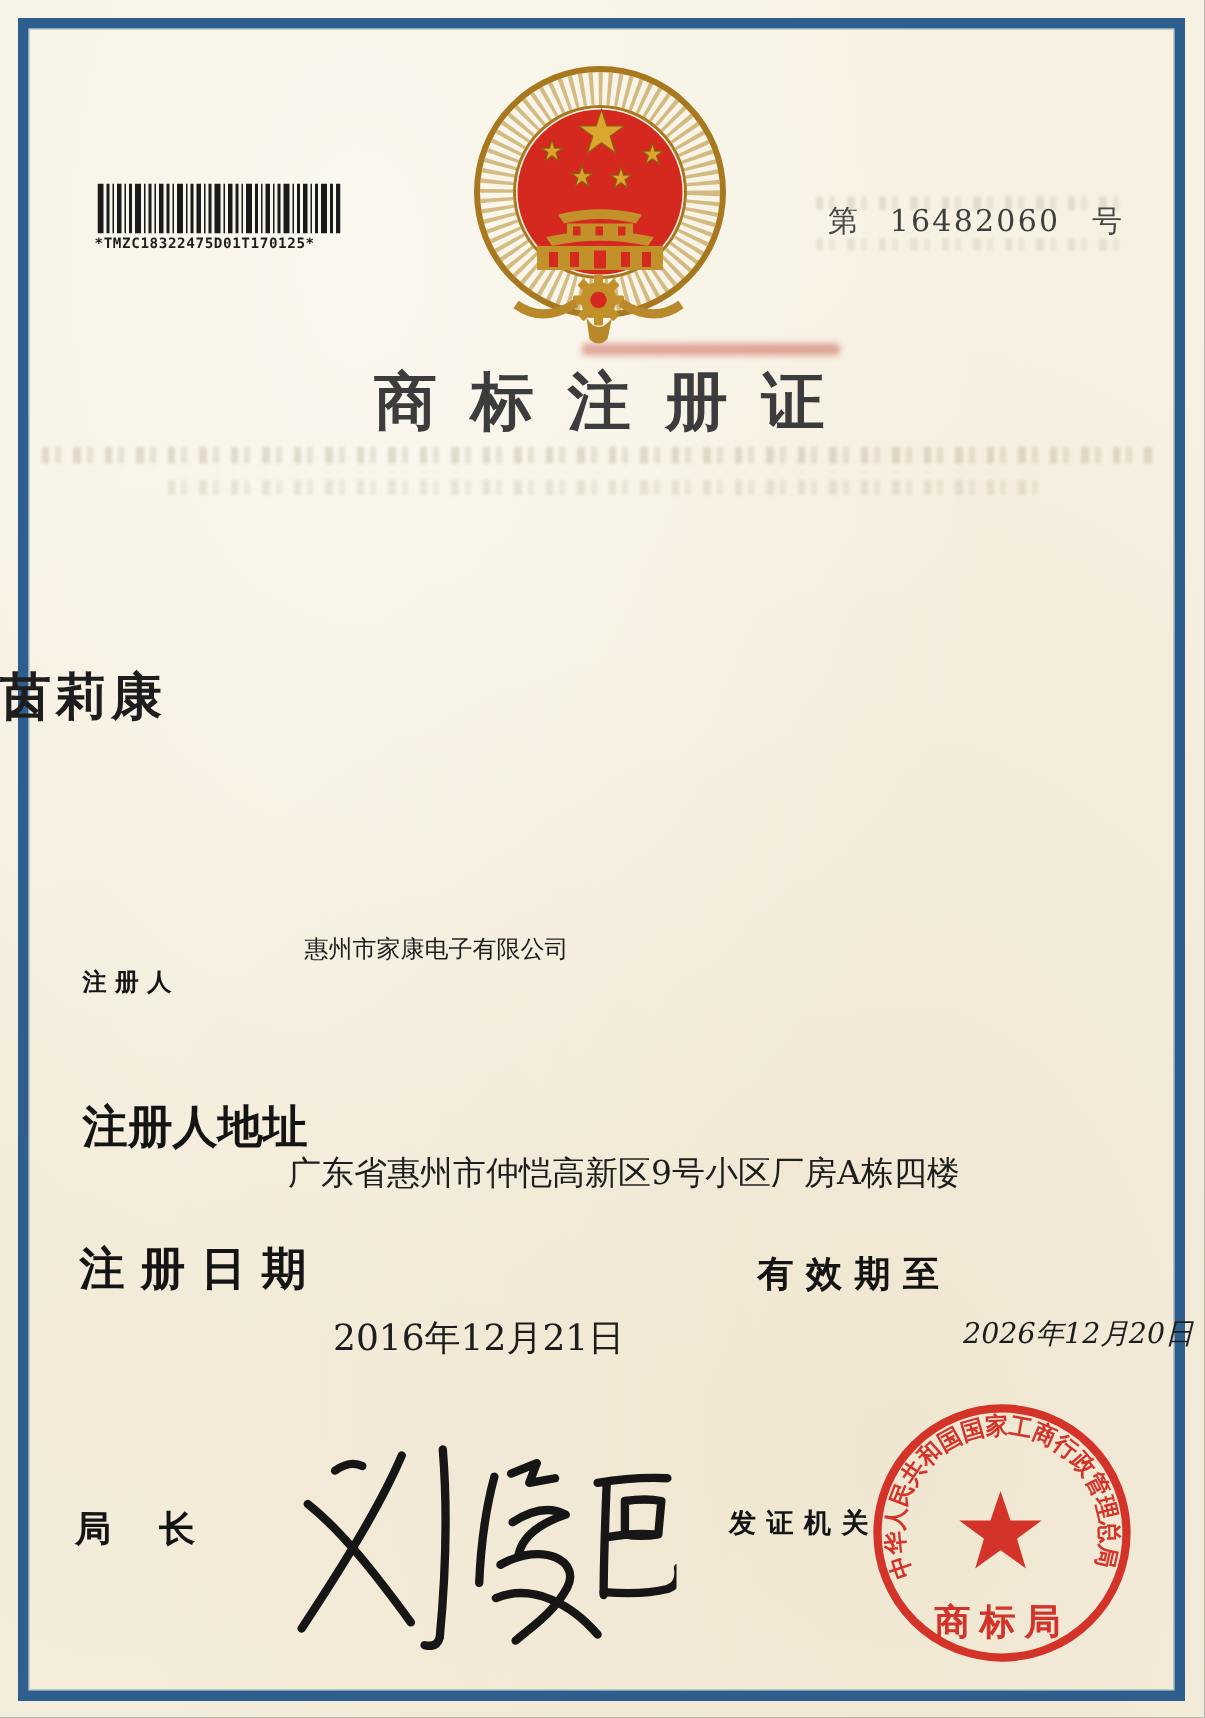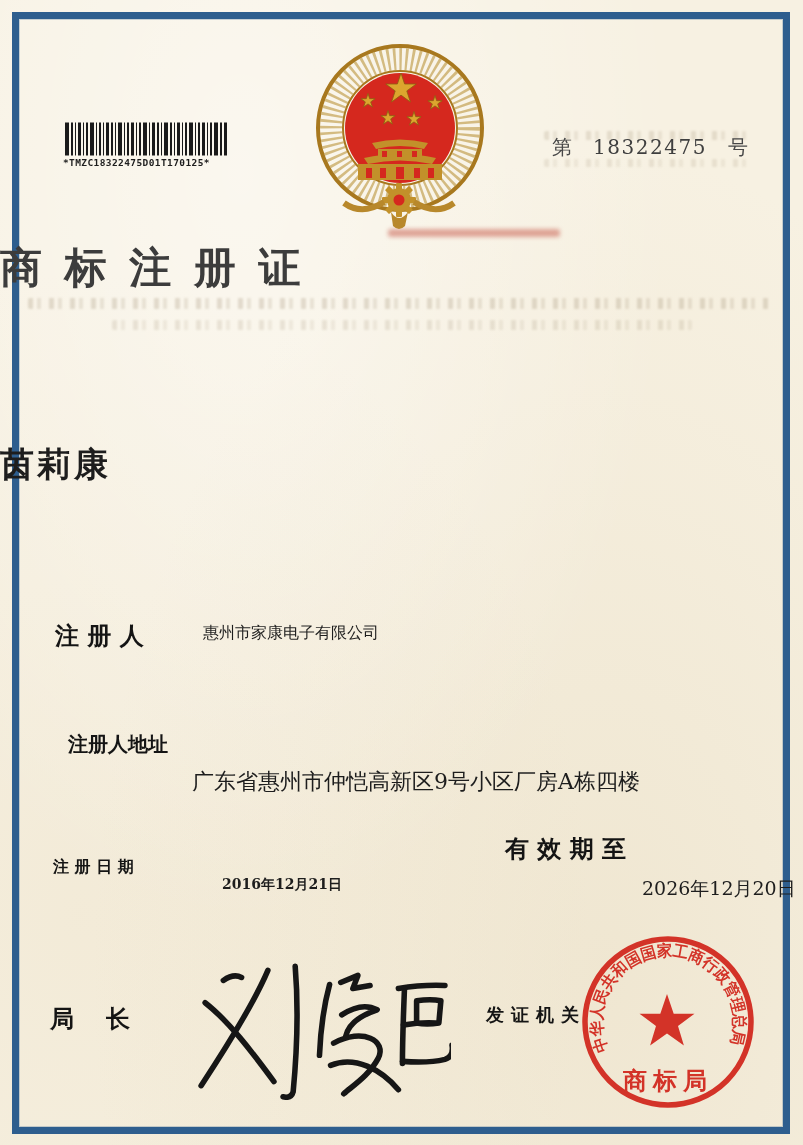--- a/index.html
+++ b/index.html
@@ -38,39 +38,39 @@
   .ghost-row{
     position:absolute;
     background:repeating-linear-gradient(90deg,
       rgba(122,100,66,.55) 0 5px, transparent 5px 9px,
       rgba(122,100,66,.40) 9px 13px, transparent 13px 21px);
     filter:blur(1.1px);border-radius:2px;
   }
   .ghost-red{position:absolute;background:rgba(186,44,30,.40);filter:blur(2px);border-radius:3px;}
   
   .title{
-    position:absolute;left:0;top:240px;width:100%;
+    position:absolute;left:0;top:240px;width:100%;text-align:center;
     font-size:42px;font-weight:600;letter-spacing:4px;color:#3c3c3c;white-space:nowrap;
   }
   
   .trademark{
     position:absolute;left:0;top:442px;width:100%;text-align:left;
     font-size:34px;font-weight:700;letter-spacing:3px;color:#1d1d1d;
   }
   
   .lbl{position:absolute;font-weight:700;color:#141414;white-space:nowrap;}
   .val{position:absolute;color:#1d1d1d;white-space:nowrap;}
-  .lbl-registrant{left:55px;top:620px;font-size:24px;}
+  .lbl-registrant{left:55px;top:645px;font-size:16px;}
   .val-registrant{left:203px;top:623px;font-size:16px;}
-  .lbl-address{left:55px;top:731px;font-size:20px;margin-left:13px;}
+  .lbl-address{left:55px;top:731px;font-size:30px;}
   .val-address{left:192px;top:735px;font-size:22px;margin-top:32px;}
-  .lbl-regdate{left:53px;top:857px;font-size:16px;}
-  .val-regdate{left:222px;top:876px;font-size:14px;font-weight:bold;}
+  .lbl-regdate{left:53px;top:826px;font-size:30px;}
+  .val-regdate{left:222px;top:876px;font-size:24px;}
   .lbl-valid{left:505px;top:833px;font-size:24px;}
-  .val-valid{left:642px;top:876px;font-size:19px;}
+  .val-valid{left:642px;top:876px;font-size:19px;font-style:italic;}
   .lbl-director-l{left:50px;top:1003px;font-size:24px;}
   .lbl-director-r{left:106px;top:1003px;font-size:24px;}
   .lbl-issuer{left:486px;top:1003px;font-size:18px;letter-spacing:7px;}
   
   .signature{position:absolute;left:193px;top:958px;width:258px;height:142px;}
   
   .seal{position:absolute;left:578px;top:932px;width:180px;height:180px;opacity:.94;}
   .seal text{font-family:"DejaVu Serif","Liberation Serif",serif;}
 </style>
 </head>
@@ -128,21 +128,21 @@
         <rect x="149" y="0" width="4" height="33"></rect>
           <rect x="155" y="0" width="2" height="33"></rect>
         <rect x="159" y="0" width="3" height="33"></rect>
       </g>
     </svg>
     <div class="barcode-caption">*TMZC18322475D01T170125*</div>
   </div>
 
   <div class="cert-number">
     <span>第</span>
-    <span class="num">18322475</span>
+    <span class="num">16482060</span>
     <span>号</span>
   </div>
 
   <svg class="emblem" viewBox="0 0 176 200" aria-hidden="true">
 
     <circle cx="88" cy="88" r="82" fill="none" stroke="#a8781e" stroke-width="4"></circle>
     <circle cx="88" cy="88" r="69" fill="none" stroke="#b58a2a" stroke-width="22" stroke-dasharray="2.5 3.5" opacity=".55"></circle>
     <circle cx="88" cy="88" r="57" fill="none" stroke="#a8781e" stroke-width="2"></circle>
 
     <circle cx="88" cy="88" r="55" fill="#d5281e"></circle>

